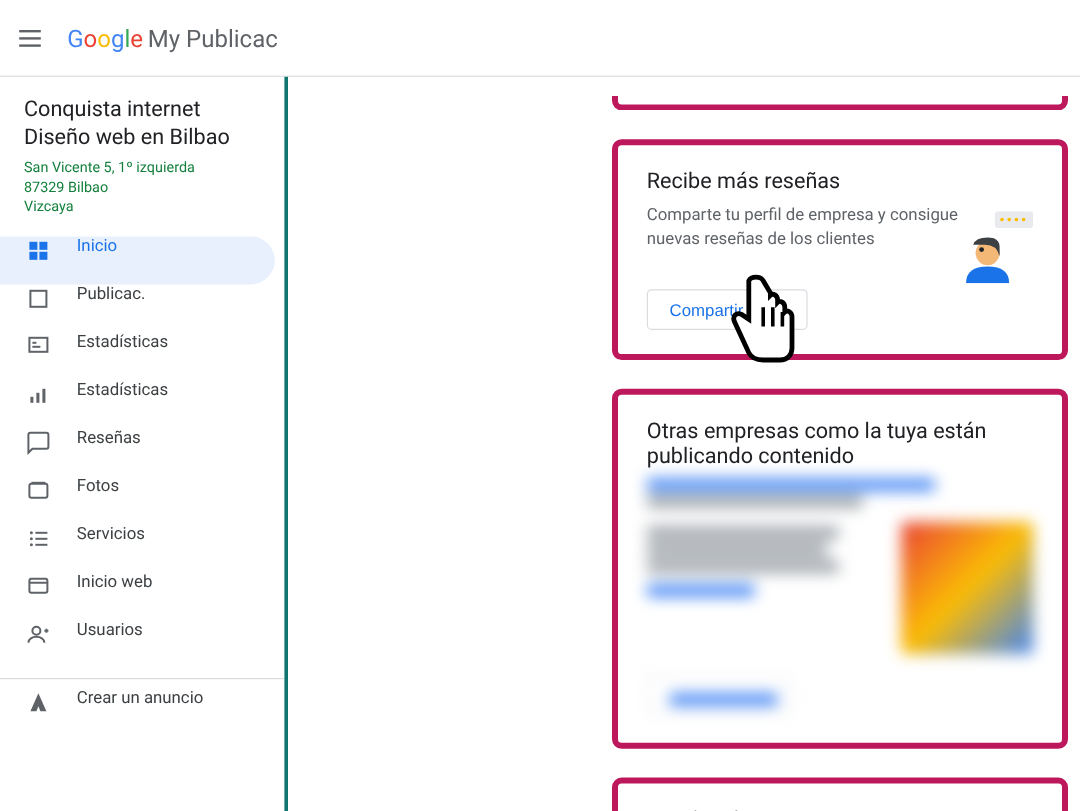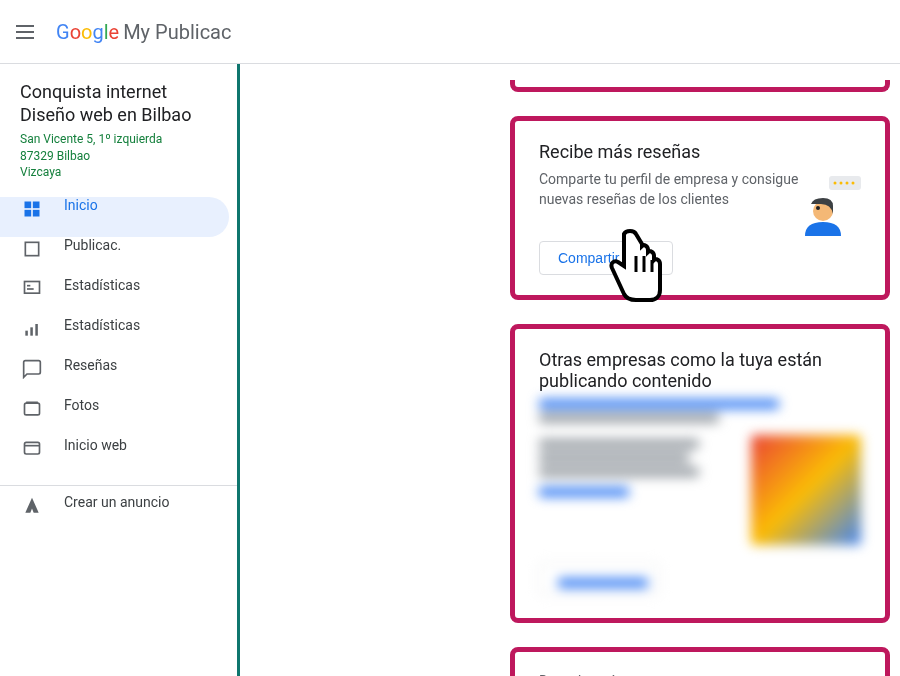--- a/index.html
+++ b/index.html
@@ -125,25 +125,49 @@
             <svg width="20" height="20" viewBox="0 0 24 24">
               <rect x="3" y="5" width="18" height="14" rx="2" fill="none" stroke="#5f6368" stroke-width="2"></rect>
               <rect x="5" y="3" width="14" height="2"></rect>
             </svg>
           </span>
         <span class="nav-label">Fotos</span>
       </div>
       <div class="nav-item">
         <span class="icon">
             <svg width="20" height="20" viewBox="0 0 24 24">
+              <circle cx="5" cy="6" r="1.5"></circle>
+              <circle cx="5" cy="12" r="1.5"></circle>
+              <circle cx="5" cy="18" r="1.5"></circle>
+              <rect x="9" y="5" width="12" height="2"></rect>
+              <rect x="9" y="11" width="12" height="2"></rect>
+              <rect x="9" y="17" width="12" height="2"></rect>
+            </svg>
+          </span>
+        <span class="nav-label">Servicios</span>
+      </div>
+      <div class="nav-item">
+        <span class="icon">
+            <svg width="20" height="20" viewBox="0 0 24 24">
               <rect x="3" y="4" width="18" height="14" rx="2" fill="none" stroke="#5f6368" stroke-width="2"></rect>
               <line x1="3" y1="8" x2="21" y2="8" stroke="#5f6368" stroke-width="2"></line>
             </svg>
           </span>
         <span class="nav-label">Inicio web</span>
+      </div>
+      <div class="nav-item">
+        <span class="icon">
+            <svg width="20" height="20" viewBox="0 0 24 24">
+              <circle cx="10" cy="8" r="4" fill="none" stroke="#5f6368" stroke-width="2"></circle>
+              <path d="M2 20c0-4 4-6 8-6s8 2 8 6" fill="none" stroke="#5f6368" stroke-width="2"></path>
+              <line x1="18" y1="8" x2="22" y2="8" stroke="#5f6368" stroke-width="2"></line>
+              <line x1="20" y1="6" x2="20" y2="10" stroke="#5f6368" stroke-width="2"></line>
+            </svg>
+          </span>
+        <span class="nav-label">Usuarios</span>
       </div>
       <div class="nav-divider"></div>
       <div class="nav-item">
         <span class="icon">
             <svg width="20" height="20" viewBox="0 0 24 24">
               <path d="M12 2 L20 20 L14 20 L12 15 L10 20 L4 20 Z"></path>
             </svg>
           </span>
         <span class="nav-label">Crear un anuncio</span>
       </div>

